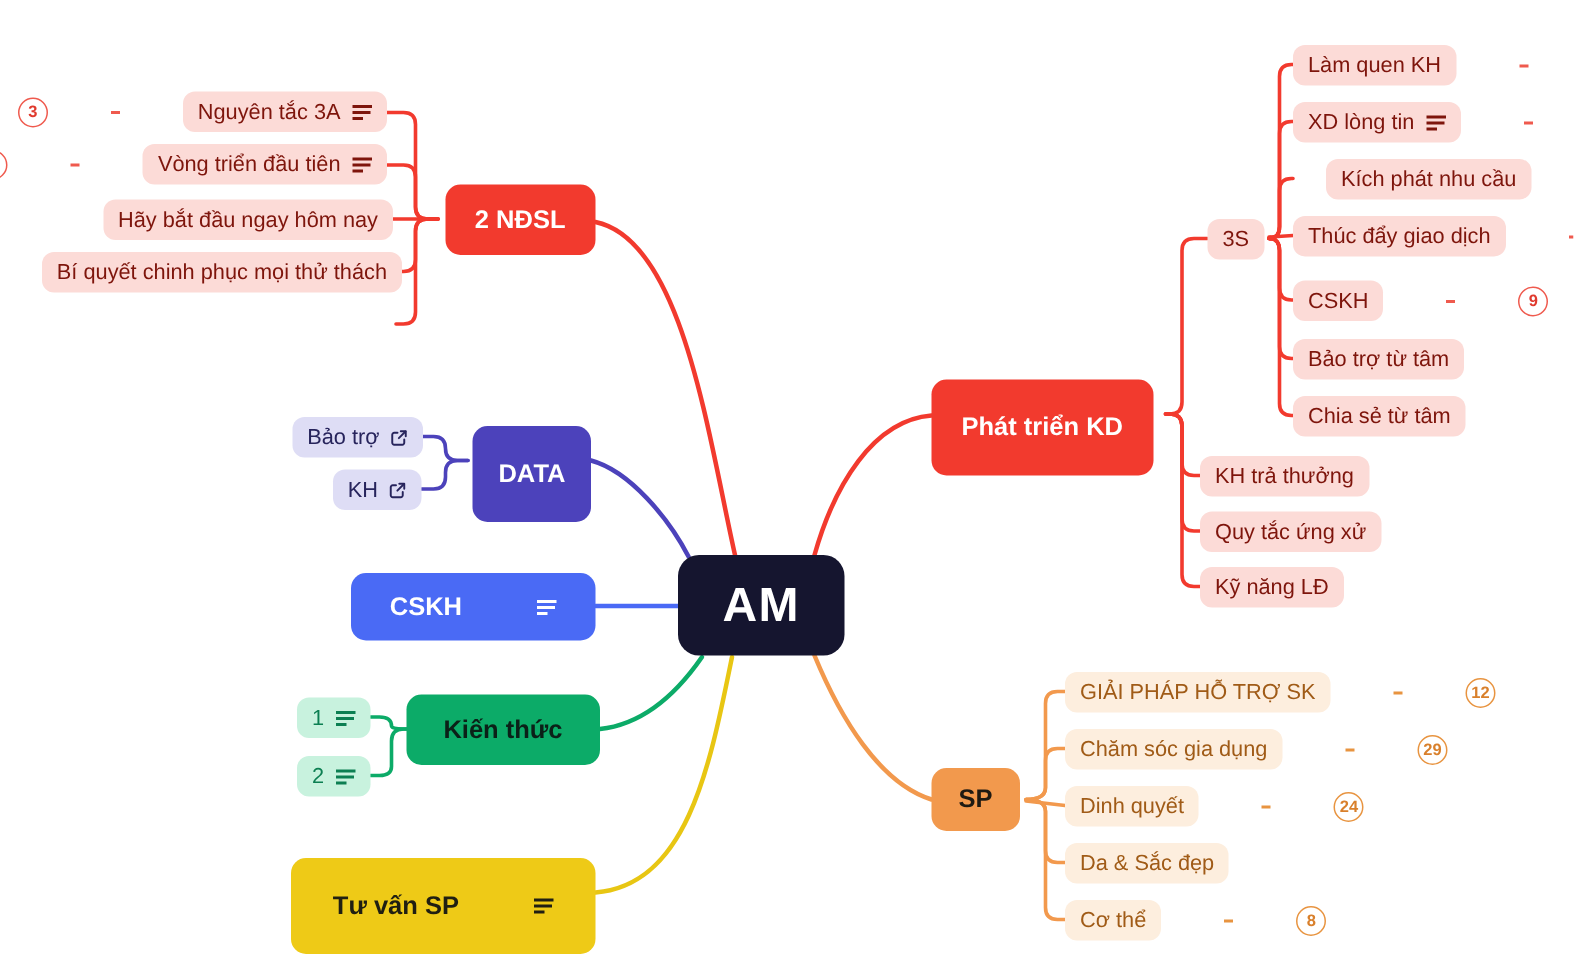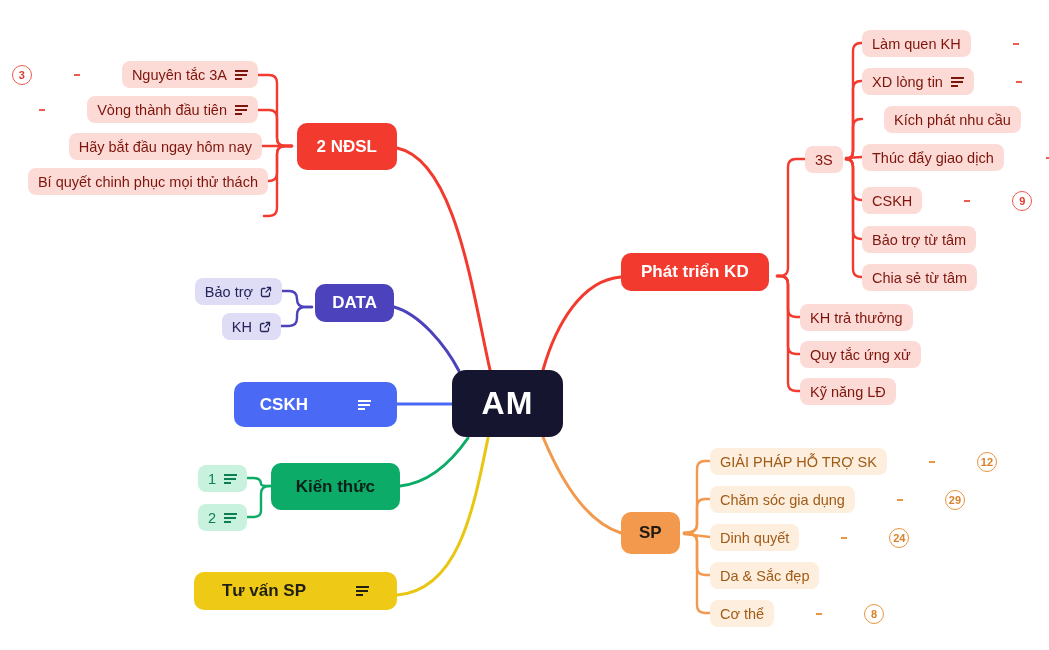--- a/index.html
+++ b/index.html
@@ -4,21 +4,21 @@
 <style>
   html,body{margin:0;padding:0;background:#fff;}
   .canvas{
     position:relative;width:1049px;height:650px;background:#ffffff;overflow:hidden;
     font-family:"Liberation Sans","DejaVu Sans",sans-serif;
     -webkit-font-smoothing:antialiased;
   }
   .wires{position:absolute;left:0;top:0;}
   .node,.row{position:absolute;display:flex;align-items:center;gap:42px;}
   .main{
-    height:38px;border-radius:10px;padding:0 20px;font-size:17px;font-weight:700;
+    height:64px;border-radius:10px;padding:0 20px;font-size:17px;font-weight:700;
     justify-content:center;white-space:nowrap;box-sizing:border-box;
   }
   .root{
     background:#15152f;color:#ffffff;width:111px;height:67px;border-radius:14px;
     font-size:32px;font-weight:600;justify-content:center;letter-spacing:1px;
   }
   .row{height:27px;}
   .child{
     display:flex;align-items:center;height:27px;border-radius:8px;padding:0 10px;
     font-size:14.5px;white-space:nowrap;box-sizing:border-box;
@@ -117,21 +117,21 @@
     <div class="child red-child">
       <span>Nguyên tắc 3A</span>
       <span class="notes"></span>
     </div>
   </div>
 
   <div class="row" style="right:791px;top:96px;">
     <span class="badge badge-red">4</span>
     <span class="stub stub-red"></span>
     <div class="child red-child">
-      <span>Vòng thành đầu tiên</span>
+      <span>Vòng triển đầu tiên</span>
       <span class="notes"></span>
     </div>
   </div>
 
   <div class="row" style="right:787px;top:133px;">
     <div class="child red-child">
       <span>Hãy bắt đầu ngay hôm nay</span>
     </div>
   </div>
 

